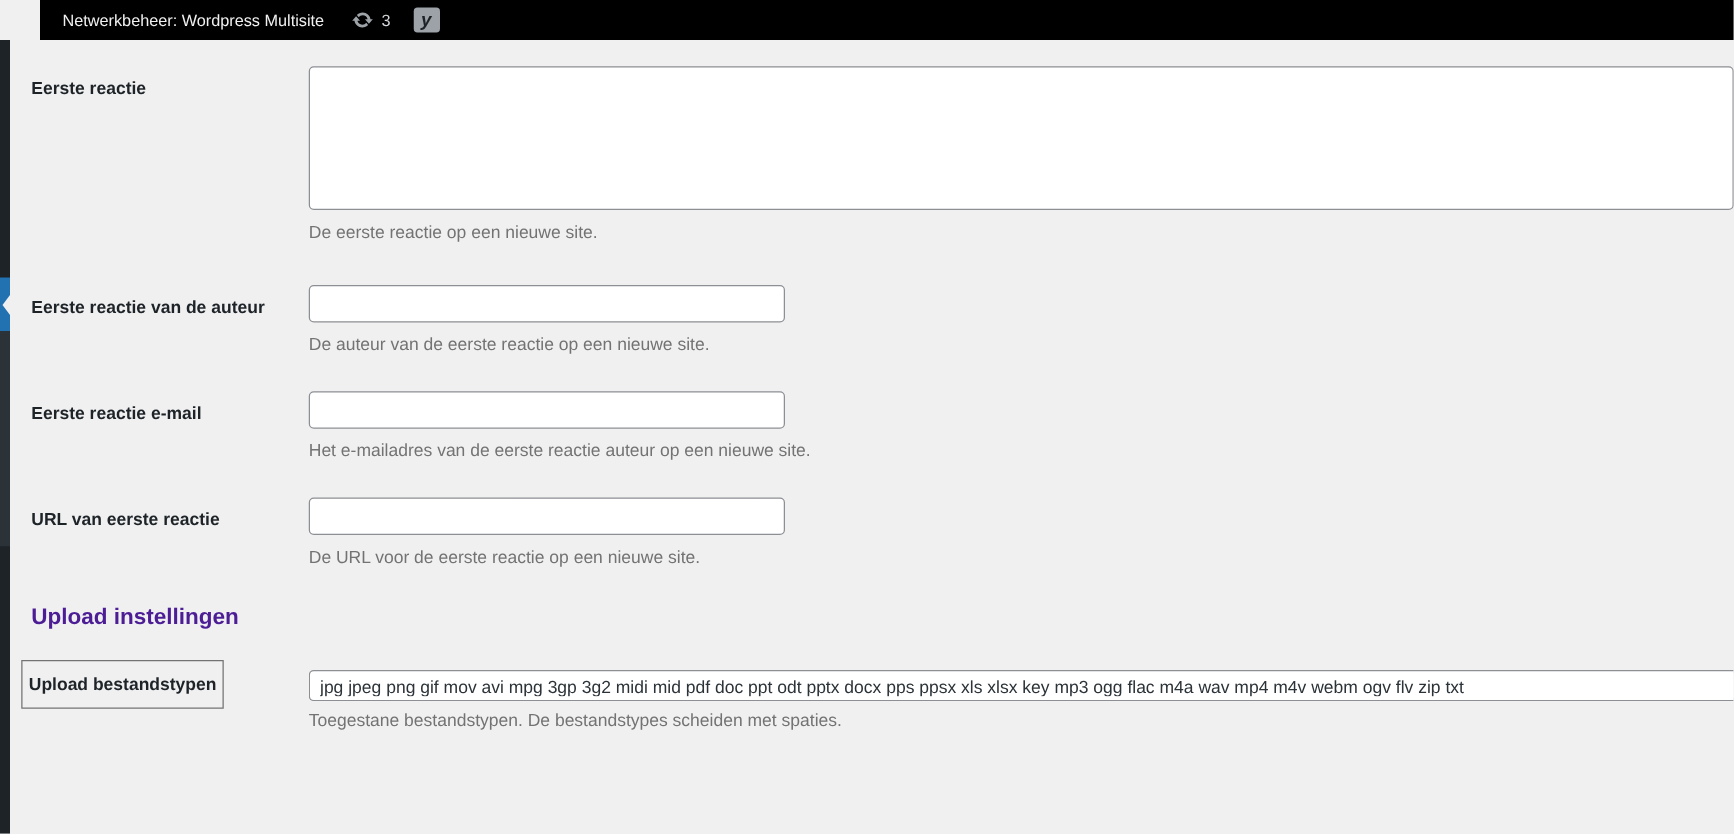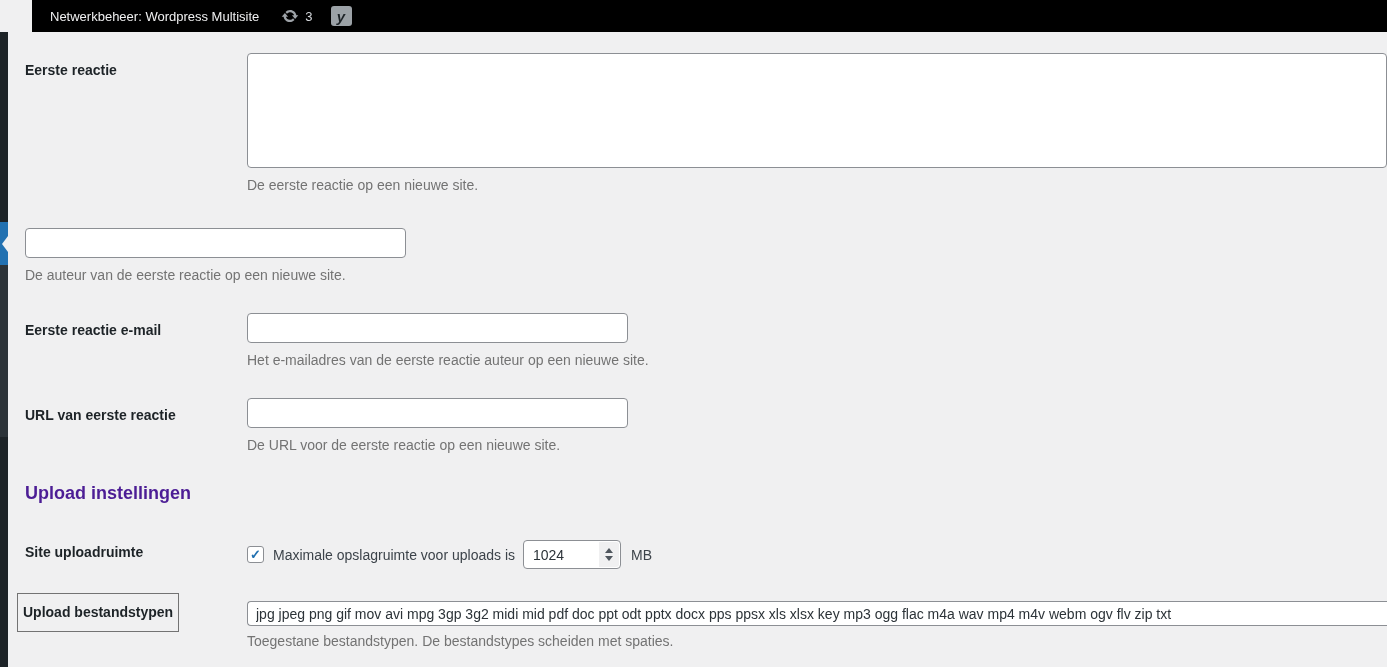--- a/index.html
+++ b/index.html
@@ -199,20 +199,21 @@
 
   <div class="form-row row-1">
     <div class="label-cell pt-label">Eerste reactie</div>
     <div class="field-cell">
       <textarea class="large-text" style=""></textarea>
       <div class="description">De eerste reactie op een nieuwe site.</div>
     </div>
   </div>
 
   <div class="form-row row-2">
+    <div class="label-cell pt-label">Eerste reactie van de auteur</div>
     <div class="field-cell">
       <input type="text" class="regular-text" value="" style="">
       <div class="description">De auteur van de eerste reactie op een nieuwe site.</div>
     </div>
   </div>
 
   <div class="form-row row-3">
     <div class="label-cell pt-label">Eerste reactie e-mail</div>
     <div class="field-cell">
       <input type="text" class="regular-text" value="" style="">
@@ -223,35 +224,20 @@
   <div class="form-row">
     <div class="label-cell pt-label">URL van eerste reactie</div>
     <div class="field-cell">
       <input type="text" class="regular-text" value="" style="">
       <div class="description">De URL voor de eerste reactie op een nieuwe site.</div>
     </div>
   </div>
 
   <h2 class="section-heading">Upload instellingen</h2>
 
-  <div class="form-row row-upload-space">
-    <div class="label-cell pt-label">Site uploadruimte</div>
-    <div class="field-cell upload-space-field">
-      <span class="checkbox">✓</span>
-      <span class="checkbox-label">Maximale opslagruimte voor uploads is</span>
-      <span class="number-wrap">
-        <input type="text" class="number-input" value="1024" style="">
-        <span class="spinner">
-          <span class="spin-up"></span>
-          <span class="spin-down"></span>
-        </span>
-      </span>
-      <span class="unit-label">MB</span>
-    </div>
-  </div>
 
   <div class="form-row row-filetypes">
     <div class="label-cell">
       <span class="red-box">
         <span>Upload bestandstypen</span>
       </span>
     </div>
     <div class="field-cell filetypes-field">
       <input type="text" class="full-text" value="jpg jpeg png gif mov avi mpg 3gp 3g2 midi mid pdf doc ppt odt pptx docx pps ppsx xls xlsx key mp3 ogg flac m4a wav mp4 m4v webm ogv flv zip txt" style="">
       <div class="description" style="margin-top:6px">Toegestane bestandstypen. De bestandstypes scheiden met spaties.</div>

